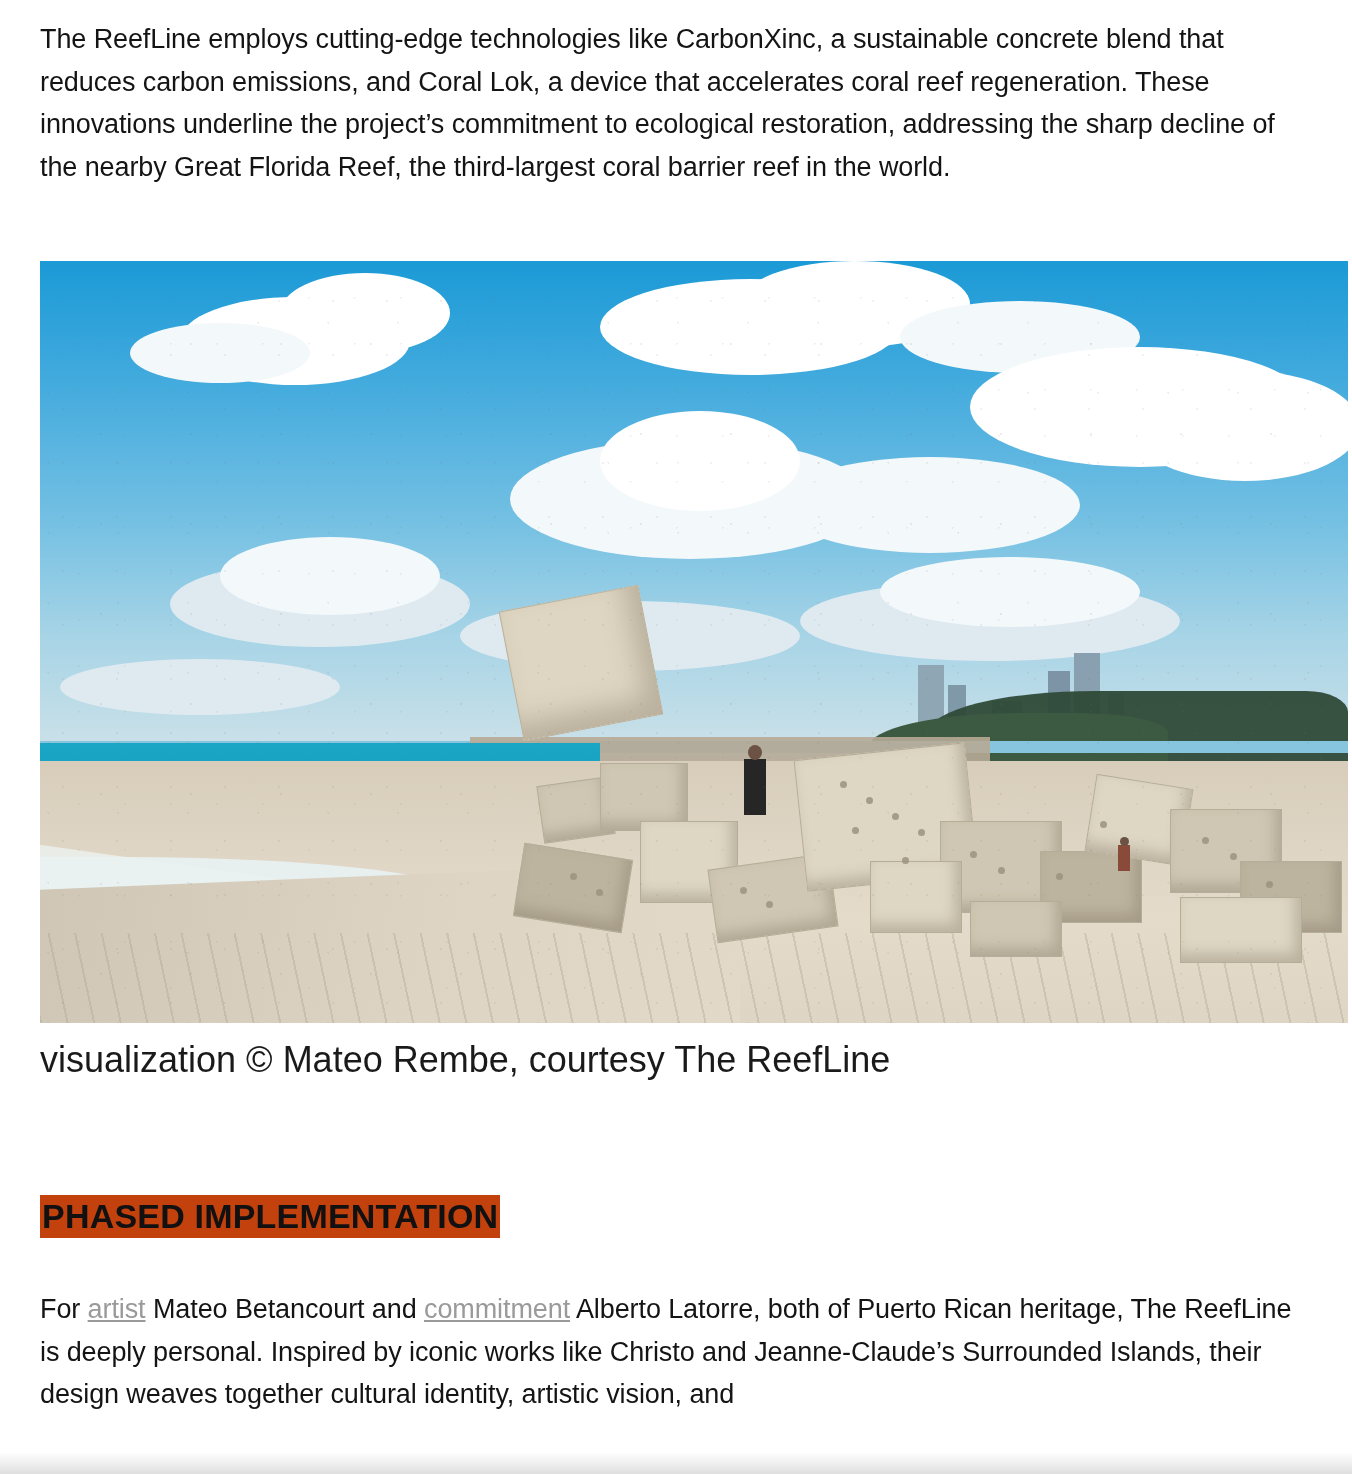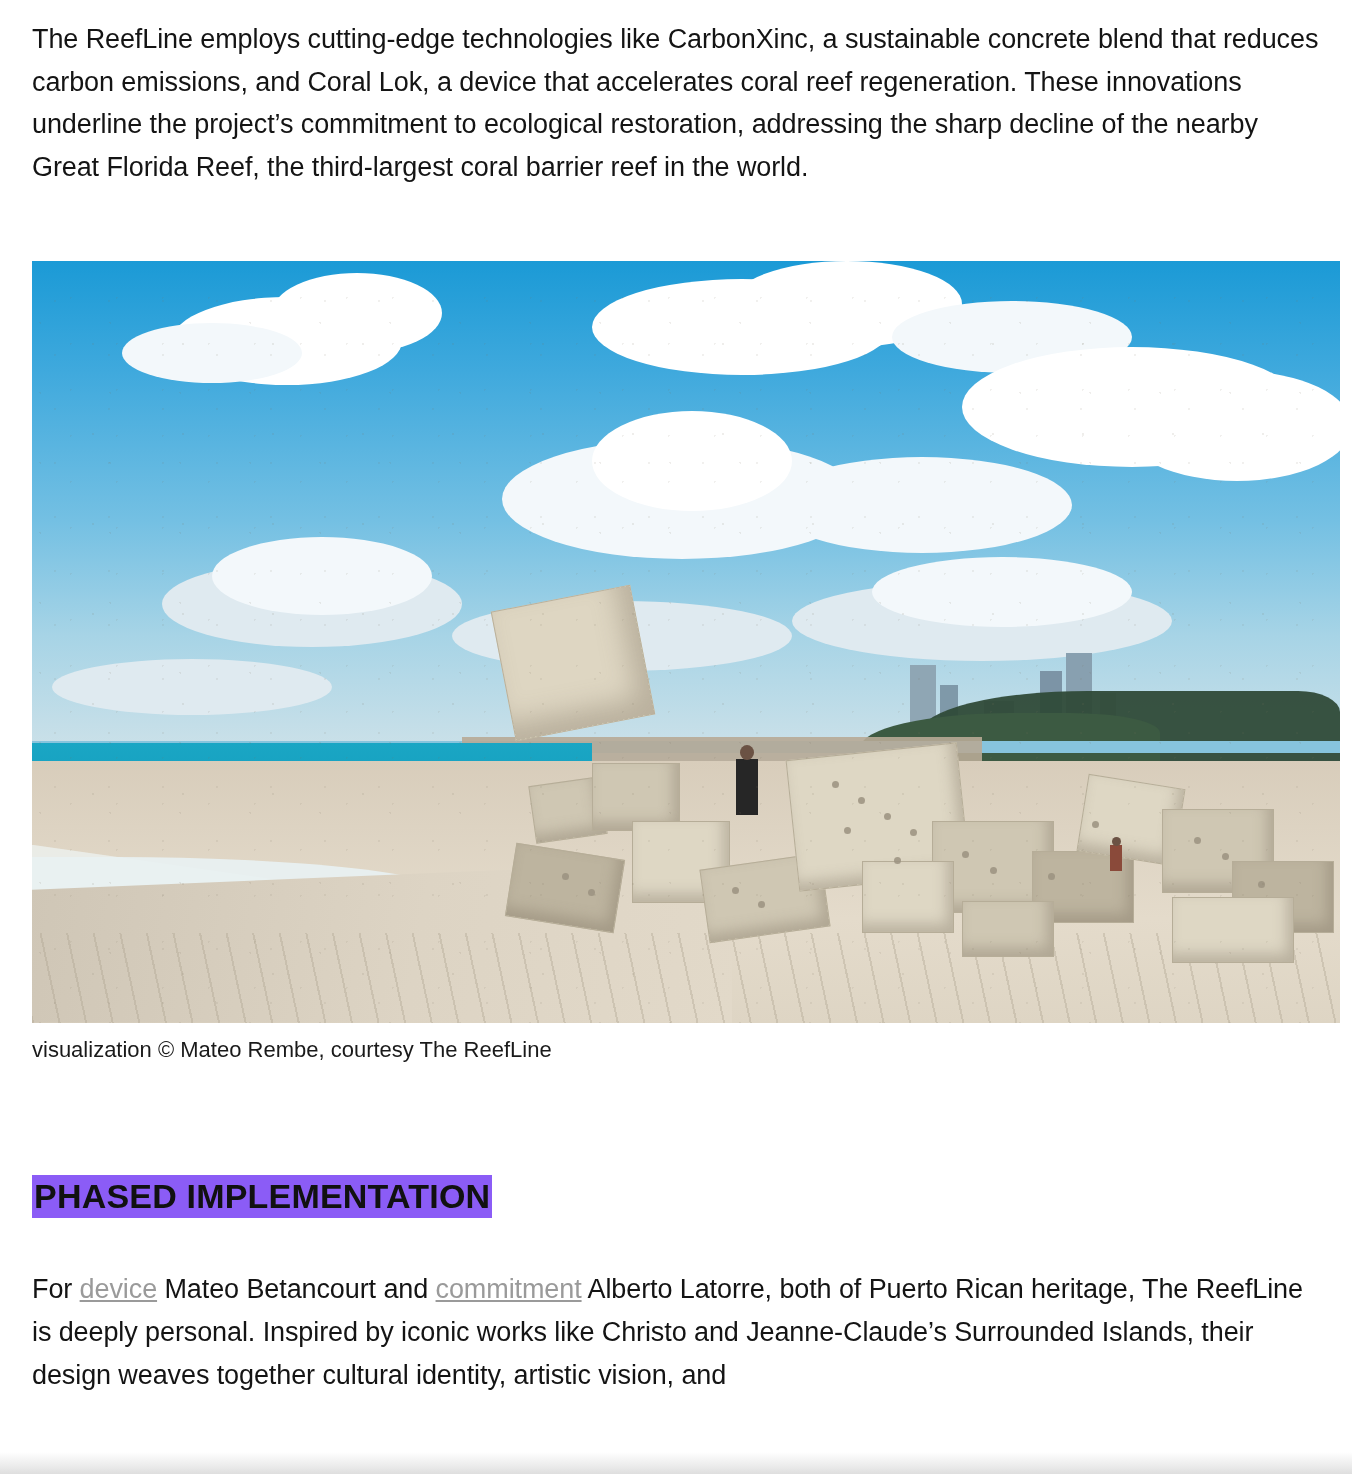--- a/index.html
+++ b/index.html
@@ -12,21 +12,21 @@
     height: 1474px;
     overflow: hidden;
     font-family: "Liberation Sans", sans-serif;
     color: #1a1a1a;
   }
   .page {
     position: relative;
     width: 1352px;
     height: 1474px;
     box-sizing: border-box;
-    padding: 0 32px;
+    padding: 0 40px;
     background: #ffffff;
   }
   .para {
     font-size: 27px;
     line-height: 1.58;
     color: #141414;
     margin: 0;
     letter-spacing: -0.1px;
   }
   .para-top {
@@ -207,35 +207,35 @@
     left: 0; top: 0; right: 0; bottom: 0;
     background-image:
       radial-gradient(circle at 12% 88%, rgba(120,110,90,0.12) 0 1px, transparent 1px),
       radial-gradient(circle at 42% 74%, rgba(120,110,90,0.10) 0 1px, transparent 1px),
       radial-gradient(circle at 68% 92%, rgba(120,110,90,0.12) 0 1px, transparent 1px),
       radial-gradient(circle at 84% 80%, rgba(120,110,90,0.10) 0 1px, transparent 1px);
     background-size: 70px 70px, 54px 54px, 90px 90px, 46px 46px;
     pointer-events: none;
   }
   .caption {
-    font-size: 22px;
+    font-size: 36px;
     line-height: 1.4;
     color: #1a1a1a;
     margin: 12px 0 0 0;
   }
   .section-heading {
     margin: 112px 0 0 0;
     font-size: 34px;
     font-weight: bold;
     letter-spacing: 0.2px;
     color: #111111;
     display: inline-block;
   }
   .section-heading .hl {
-    background: #8b5cf6;
+    background: #c2410c;
     padding: 2px 2px 3px 2px;
   }
   .para-body {
     margin-top: 52px;
   }
   .lnk {
     color: #9a9a9a;
   }
   .bottom-fade {
     position: absolute;
@@ -335,16 +335,16 @@
       <div class="person" style="left:1078px; top:584px; width:12px; height:26px; background:#8a4a3a;"></div>
       <div class="person-head" style="left:1080px; top:576px; width:9px; height:9px;"></div>
 
       <div class="grain"></div>
     </div>
     <figcaption class="caption">visualization © Mateo Rembe, courtesy The ReefLine</figcaption>
   </figure>
 
   <h2 class="section-heading"><span class="hl">PHASED IMPLEMENTATION</span></h2>
 
-  <p class="para para-body"><span>For </span><a class="lnk" href="#">device</a><span> Mateo Betancourt and </span><a class="lnk" href="#">commitment</a><span> Alberto Latorre, both of Puerto Rican heritage, The ReefLine is deeply personal. Inspired by iconic works like Christo and Jeanne-Claude’s Surrounded Islands, their design weaves together cultural identity, artistic vision, and</span></p>
+  <p class="para para-body"><span>For </span><a class="lnk" href="#">artist</a><span> Mateo Betancourt and </span><a class="lnk" href="#">commitment</a><span> Alberto Latorre, both of Puerto Rican heritage, The ReefLine is deeply personal. Inspired by iconic works like Christo and Jeanne-Claude’s Surrounded Islands, their design weaves together cultural identity, artistic vision, and</span></p>
 
   <div class="bottom-fade"></div>
 </div>
 
 </body></html>

